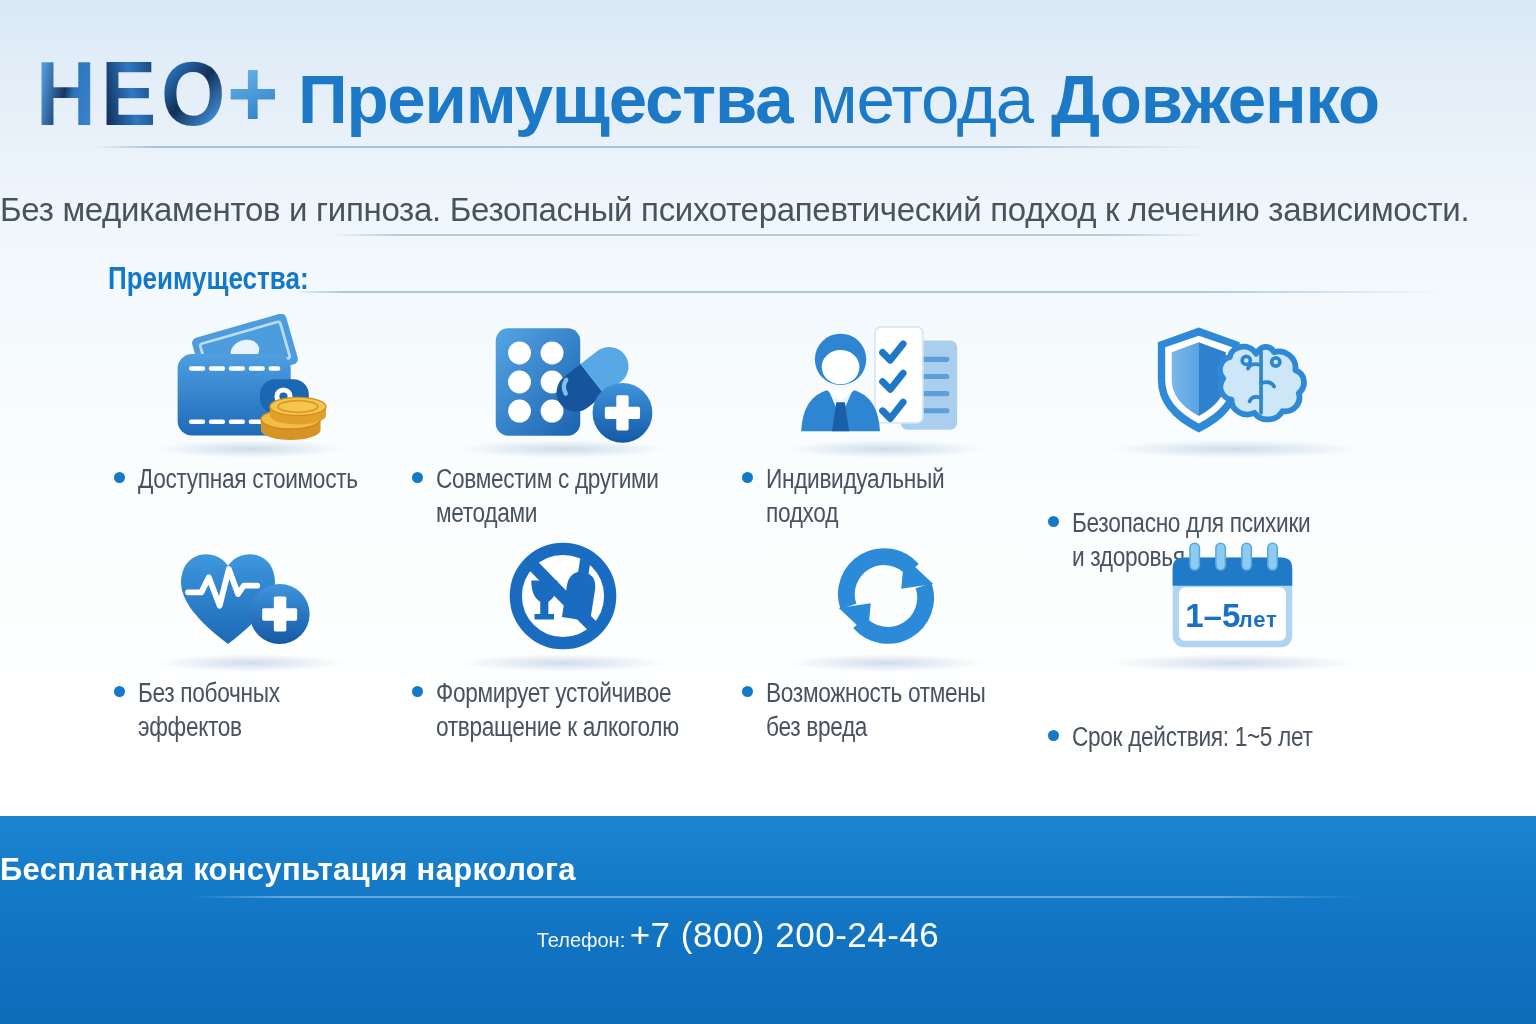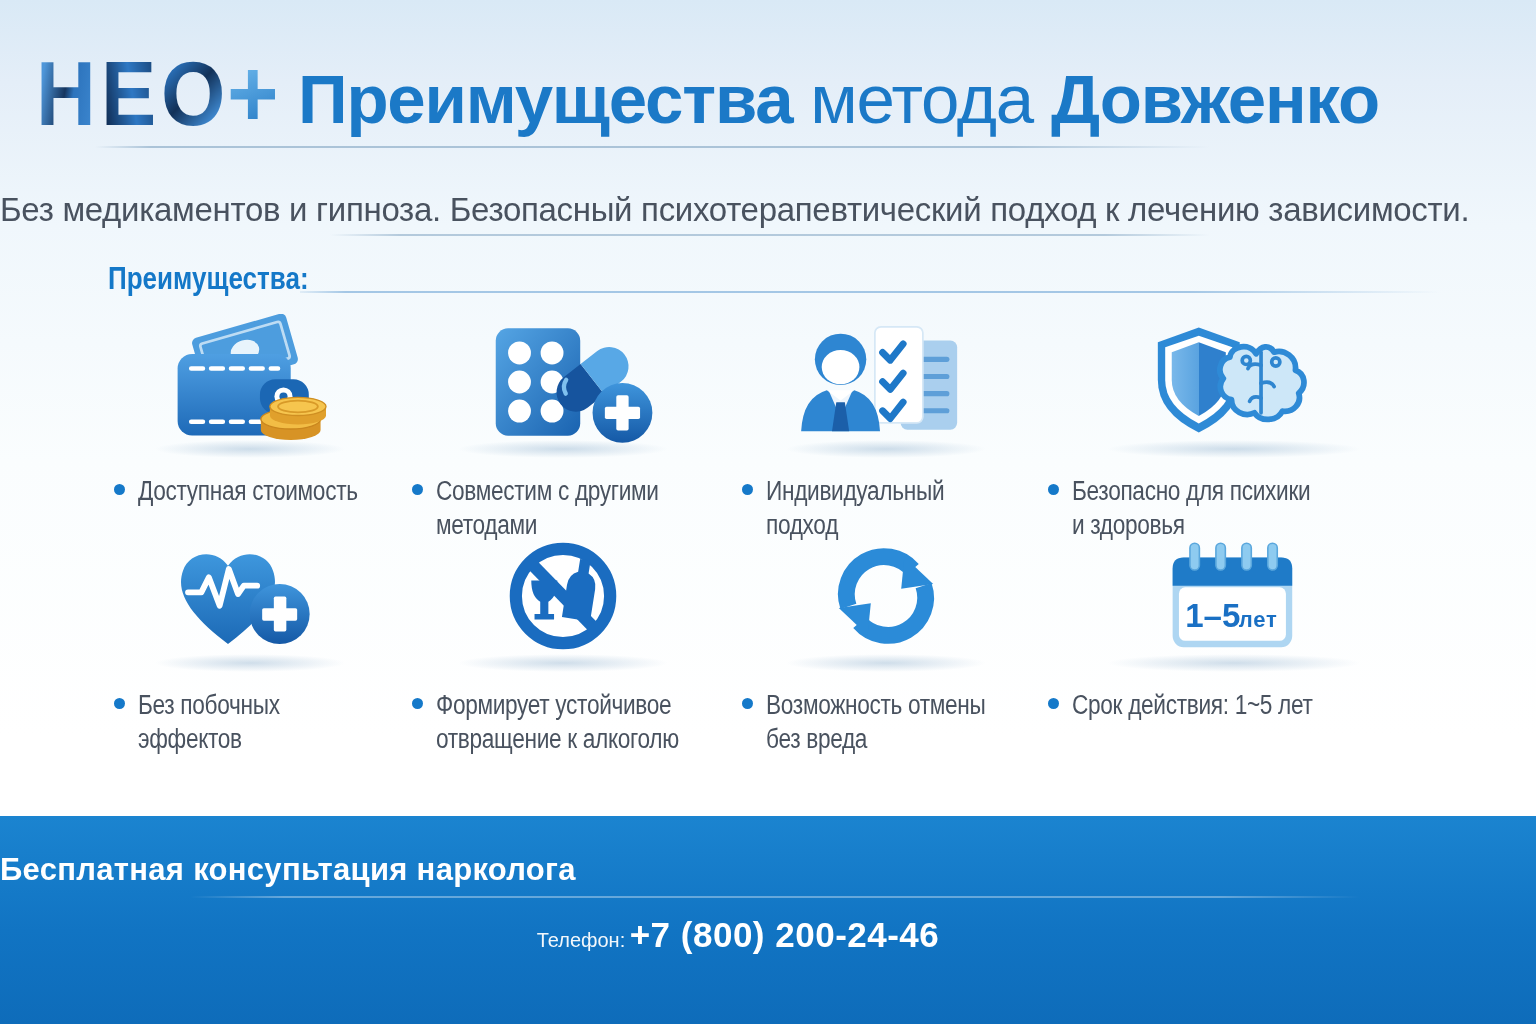--- a/index.html
+++ b/index.html
@@ -23,37 +23,37 @@
   .subtitle{position:absolute;top:191px;left:0;width:1480px;text-align:left;font-size:33px;letter-spacing:-.3px;color:#49525f;}
   .divider-2{position:absolute;top:234px;left:330px;width:880px;height:2px;
     background:linear-gradient(90deg,rgba(164,190,212,0) 0%,rgba(164,190,212,.8) 8%,rgba(164,190,212,.8) 88%,rgba(164,190,212,0) 100%);}
   
   .section-heading{position:absolute;left:108px;top:261px;font-size:31px;font-weight:bold;color:#1478c8;transform:scaleX(.84);transform-origin:left top;white-space:nowrap;}
   .section-underline{position:absolute;top:291px;left:300px;width:1140px;height:2px;
     background:linear-gradient(90deg,rgba(150,190,225,.2) 0%,rgba(150,190,225,.85) 4%,rgba(150,190,225,.85) 78%,rgba(150,190,225,0) 100%);}
   
   .cell{position:absolute;display:flex;flex-direction:column;}
   .r1{top:314px;}  .r2{top:528px;}
-  .c1{left:100px;width:300px;} .c2{left:398px;width:330px;} .c3{left:728px;width:316px;} .c4{left:1034px;width:400px;}
+  .c1{left:100px;width:300px;} .c2{left:398px;width:330px;} .c3{left:728px;width:316px;} .c4{left:1034px;width:400px;gap:44px;}
   .icon-box{height:136px;display:flex;align-items:center;justify-content:center;position:relative;}
   .icon-shadow{position:absolute;bottom:-8px;left:18%;width:64%;height:18px;
     background:radial-gradient(ellipse at center,rgba(120,160,195,.35) 0%,rgba(120,160,195,0) 70%);}
   .icon-box svg{position:relative;}
-  .label{display:flex;margin-top:24px;}
+  .label{display:flex;margin-top:12px;}
   .bullet{width:11px;height:11px;border-radius:50%;background:#1579c9;margin:10px 13px 0 14px;flex:none;}
   .label-text{font-size:27px;line-height:34px;letter-spacing:-.4px;color:#49525f;white-space:pre-line;transform:scaleX(.84);transform-origin:left top;}
   
   .footer{position:absolute;left:0;top:816px;width:1536px;height:208px;
     background:linear-gradient(180deg,#1b84d0 0%,#1174c3 55%,#0e6cba 100%);}
   .footer-heading{position:absolute;top:36px;left:0;width:1486px;text-align:left;color:#ffffff;font-size:31px;font-weight:bold;letter-spacing:.3px;}
   .footer-divider{position:absolute;top:80px;left:190px;width:1170px;height:2px;
     background:linear-gradient(90deg,rgba(255,255,255,0) 0%,rgba(255,255,255,.35) 8%,rgba(255,255,255,.35) 88%,rgba(255,255,255,0) 100%);}
   .footer-phone{position:absolute;top:99px;left:0;width:1476px;text-align:center;color:#fff;}
   .phone-label{font-size:20px;font-weight:400;opacity:.95;}
-  .phone-number{font-size:35px;font-weight:bold;letter-spacing:.5px;}
+  .phone-number{font-size:35px;font-weight:normal;letter-spacing:.5px;}
 </style>
 </head>
 <body>
 
 <div id="page">
 
   <div class="logo">
     <span class="lg lg-n">Н</span>
     <span class="lg lg-e">Е</span>
     <span class="lg lg-o">О</span>

